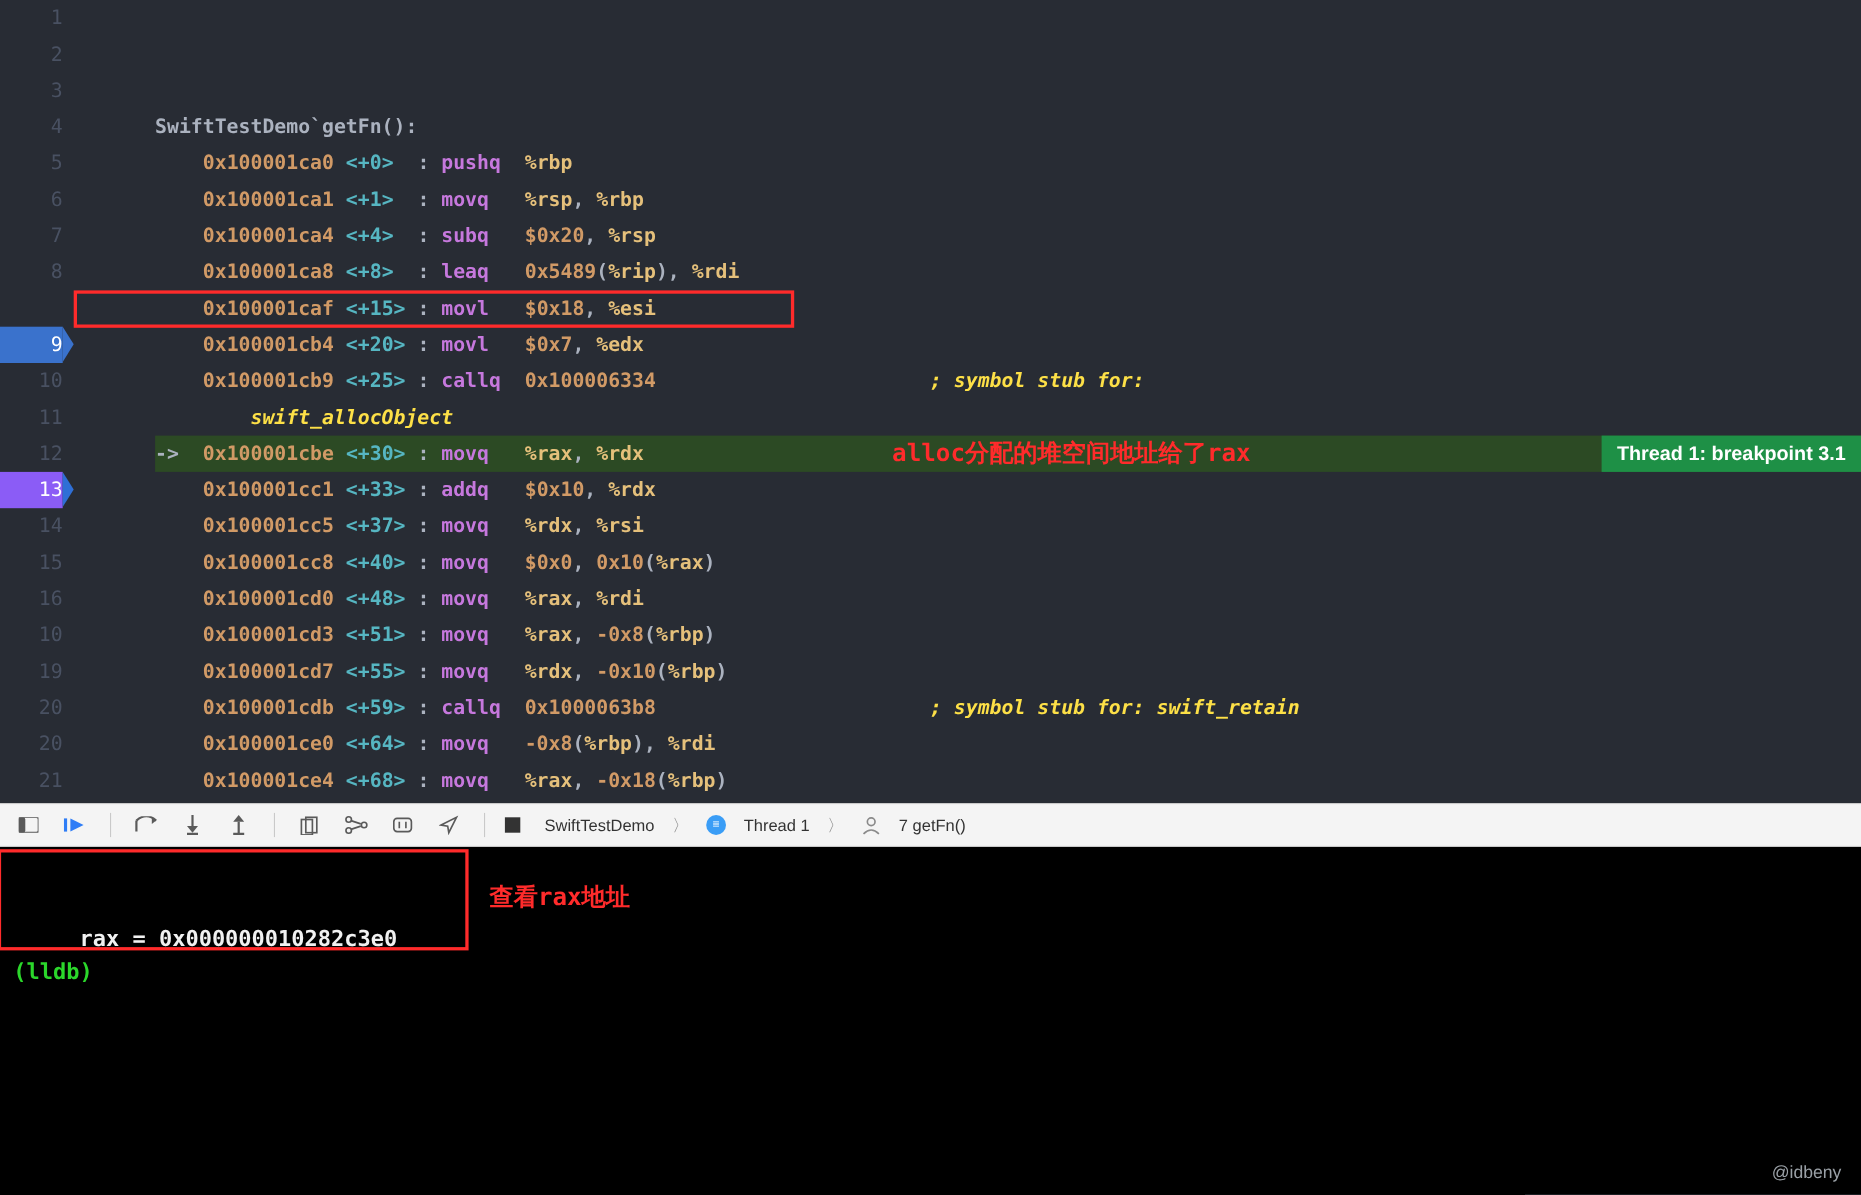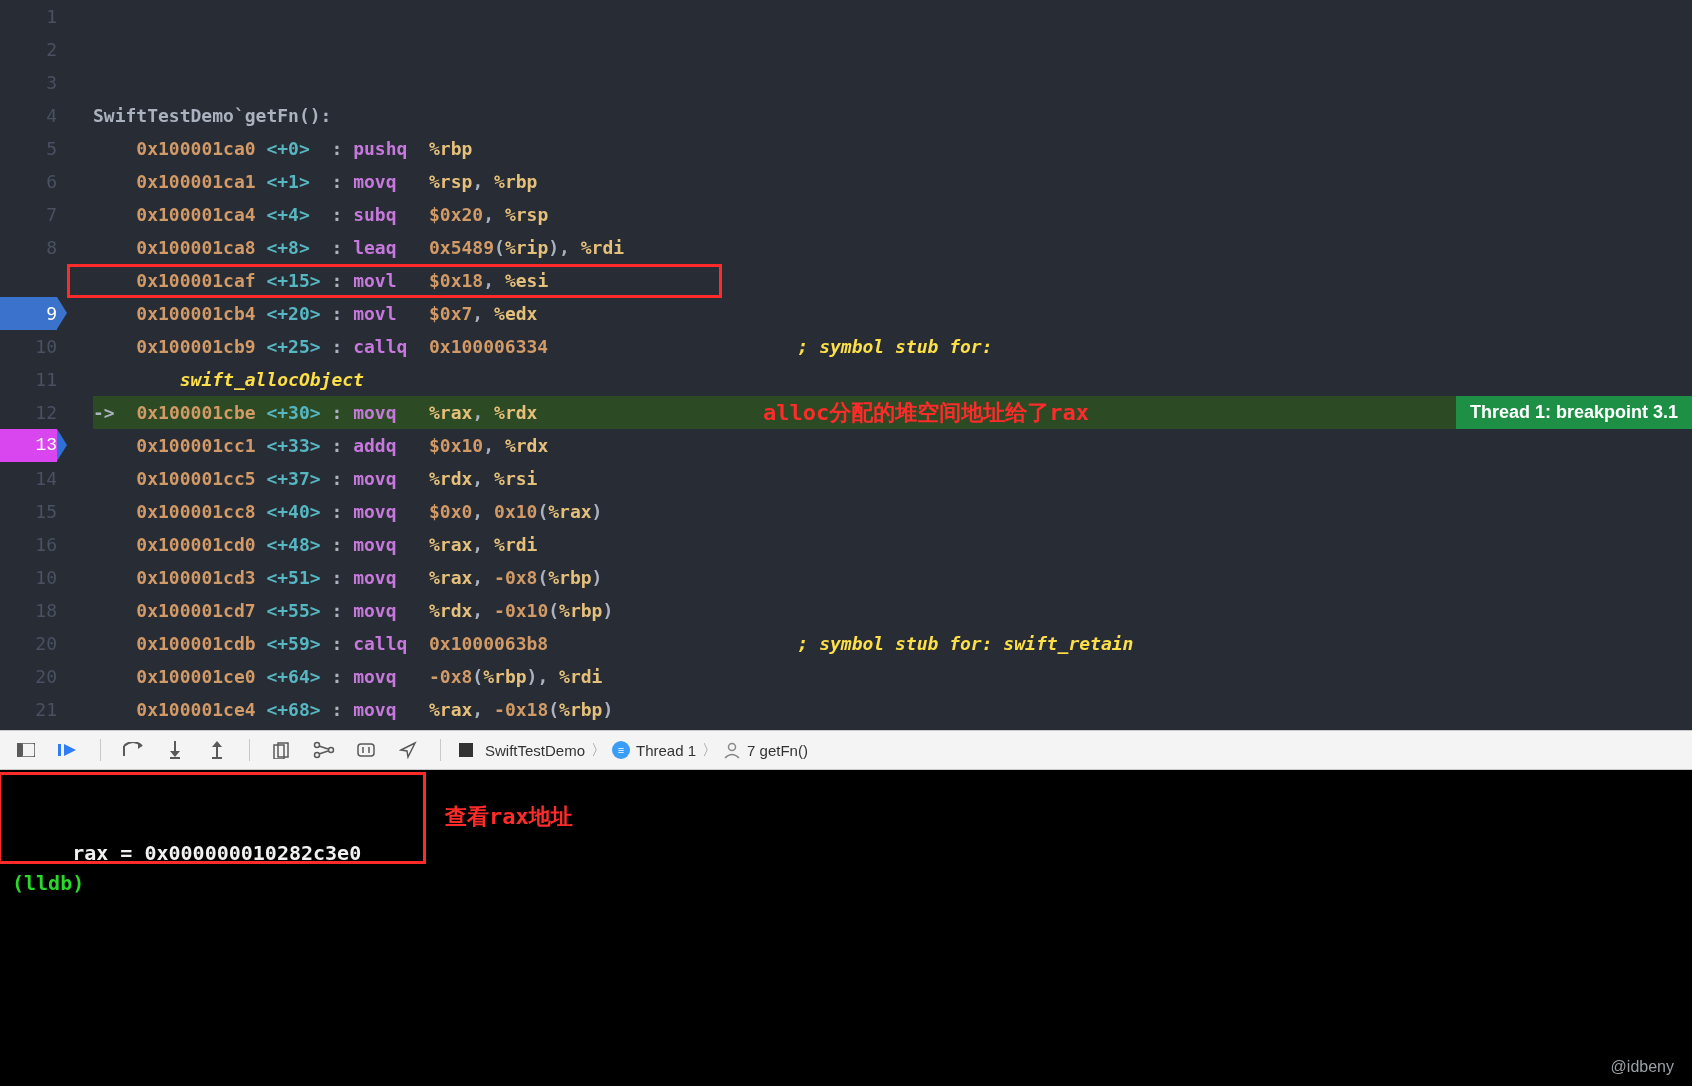--- a/index.html
+++ b/index.html
@@ -36,43 +36,42 @@
   .gutter .ln.current::after {
     content: '';
     position: absolute;
     right: -10px;
     top: 0;
     border-left: 10px solid #3a72cc;
     border-top: 16.5px solid transparent;
     border-bottom: 16.5px solid transparent;
   }
   .gutter .ln.bp {
-    background: #d946ef;
+    background: #8b5cf6;
     color: #fff;
     position: relative;
-    font-family: Liberation Mono, monospace;
   }
   .gutter .ln.bp::after {
     content: '';
     position: absolute;
     right: -10px;
     top: 0;
     border-left: 10px solid #2f6fd6;
     border-top: 16.5px solid transparent;
     border-bottom: 16.5px solid transparent;
   }
   .code {
     flex: 1;
     padding-left: 18px;
     line-height: 33px;
     white-space: pre;
     font-weight: 600;
     position: relative;
   }
-  .code .line { height: 33px; position: relative; }
+  .code .line { height: 33px; position: relative; margin-left: 48px; }
   .code .line.hl { background: #2c4a24; }
   .t-addr  { color: #d19a66; }
   .t-off   { color: #56b6c2; }
   .t-mnem  { color: #c678dd; }
   .t-reg   { color: #e5c07b; }
   .t-imm   { color: #d19a66; }
   .t-cmt   { color: #fde047; font-style: italic; }
   .t-func  { color: #abb2bf; }
   .t-arrow { color: #abb2bf; }
 
@@ -105,21 +104,21 @@
     align-items: center;
     gap: 14px;
     padding: 0 12px;
     font-family: -apple-system, 'Helvetica Neue', Arial, sans-serif;
     font-size: 15px;
     color: #333;
   }
   .debugbar svg { display: block; }
   .db-btn { width: 28px; height: 28px; display:flex; align-items:center; justify-content:center; cursor:pointer;}
   .db-sep { width:1px; height:22px; background:#c9c9c9; margin:0 4px;}
-  .crumb { display:flex; align-items:center; gap:6px; color:#333;}
+  .crumb { display:flex; align-items:center; gap:16px; color:#333;}
   .crumb .chev { color:#8a8a8a; }
   .thread-dot { width:18px; height:18px; border-radius:50%; background:#3a9df6; display:inline-flex; align-items:center; justify-content:center;}
   .thread-dot span{color:#fff;font-size:11px;font-weight:700;}
   .person { width:18px; height:18px; color:#8a8a8a; }
 
   .console {
     background: #000;
     color: #ddd;
     padding: 8px 12px 20px 12px;
     font-size: 20px;
@@ -160,21 +159,21 @@
       <div class="ln"></div>
       <div class="ln current">9</div>
       <div class="ln">10</div>
       <div class="ln">11</div>
       <div class="ln">12</div>
       <div class="ln bp">13</div>
       <div class="ln">14</div>
       <div class="ln">15</div>
       <div class="ln">16</div>
       <div class="ln">10</div>
-      <div class="ln">18</div>
+      <div class="ln">19</div>
       <div class="ln">20</div>
       <div class="ln">20</div>
       <div class="ln">21</div>
       <div class="ln"></div>
     </div>
   <div class="code" id="code">
     <div class="redbox" style="left:-8px; top:264px; width:655px; height:34px;"></div>
   <div class="line"><span class="t-func">SwiftTestDemo`getFn():</span></div><div class="line">    <span class="t-addr">0x100001ca0</span> <span class="t-off">&lt;+0&gt;</span>  : <span class="t-mnem">pushq</span>  <span class="t-reg">%rbp</span></div><div class="line">    <span class="t-addr">0x100001ca1</span> <span class="t-off">&lt;+1&gt;</span>  : <span class="t-mnem">movq</span>   <span class="t-reg">%rsp</span>, <span class="t-reg">%rbp</span></div><div class="line">    <span class="t-addr">0x100001ca4</span> <span class="t-off">&lt;+4&gt;</span>  : <span class="t-mnem">subq</span>   <span class="t-imm">$<span class="t-imm">0x20</span></span>, <span class="t-reg">%rsp</span></div><div class="line">    <span class="t-addr">0x100001ca8</span> <span class="t-off">&lt;+8&gt;</span>  : <span class="t-mnem">leaq</span>   <span class="t-imm">0x5489</span>(<span class="t-reg">%rip</span>), <span class="t-reg">%rdi</span></div><div class="line">    <span class="t-addr">0x100001caf</span> <span class="t-off">&lt;+15&gt;</span> : <span class="t-mnem">movl</span>   <span class="t-imm">$<span class="t-imm">0x18</span></span>, <span class="t-reg">%esi</span></div><div class="line">    <span class="t-addr">0x100001cb4</span> <span class="t-off">&lt;+20&gt;</span> : <span class="t-mnem">movl</span>   <span class="t-imm">$<span class="t-imm">0x7</span></span>, <span class="t-reg">%edx</span></div><div class="line">    <span class="t-addr">0x100001cb9</span> <span class="t-off">&lt;+25&gt;</span> : <span class="t-mnem">callq</span>  <span class="t-imm">0x100006334</span>                       <span class="t-cmt">; symbol stub for:</span></div><div class="line">        <span class="t-cmt">swift_allocObject</span></div><div class="line hl"><span class="t-arrow">-&gt;</span>  <span class="t-addr">0x100001cbe</span> <span class="t-off">&lt;+30&gt;</span> : <span class="t-mnem">movq</span>   <span class="t-reg">%rax</span>, <span class="t-reg">%rdx</span><span class="anno-red" style="position: absolute; left: 670px; top: 0px;">alloc分配的堆空间地址给了rax</span><span class="bp-badge">Thread 1: breakpoint 3.1</span></div><div class="line">    <span class="t-addr">0x100001cc1</span> <span class="t-off">&lt;+33&gt;</span> : <span class="t-mnem">addq</span>   <span class="t-imm">$<span class="t-imm">0x10</span></span>, <span class="t-reg">%rdx</span></div><div class="line">    <span class="t-addr">0x100001cc5</span> <span class="t-off">&lt;+37&gt;</span> : <span class="t-mnem">movq</span>   <span class="t-reg">%rdx</span>, <span class="t-reg">%rsi</span></div><div class="line">    <span class="t-addr">0x100001cc8</span> <span class="t-off">&lt;+40&gt;</span> : <span class="t-mnem">movq</span>   <span class="t-imm">$<span class="t-imm">0x0</span></span>, <span class="t-imm">0x10</span>(<span class="t-reg">%rax</span>)</div><div class="line">    <span class="t-addr">0x100001cd0</span> <span class="t-off">&lt;+48&gt;</span> : <span class="t-mnem">movq</span>   <span class="t-reg">%rax</span>, <span class="t-reg">%rdi</span></div><div class="line">    <span class="t-addr">0x100001cd3</span> <span class="t-off">&lt;+51&gt;</span> : <span class="t-mnem">movq</span>   <span class="t-reg">%rax</span>, <span class="t-imm">-0x8</span>(<span class="t-reg">%rbp</span>)</div><div class="line">    <span class="t-addr">0x100001cd7</span> <span class="t-off">&lt;+55&gt;</span> : <span class="t-mnem">movq</span>   <span class="t-reg">%rdx</span>, <span class="t-imm">-0x10</span>(<span class="t-reg">%rbp</span>)</div><div class="line">    <span class="t-addr">0x100001cdb</span> <span class="t-off">&lt;+59&gt;</span> : <span class="t-mnem">callq</span>  <span class="t-imm">0x1000063b8</span>                       <span class="t-cmt">; symbol stub for: swift_retain</span></div><div class="line">    <span class="t-addr">0x100001ce0</span> <span class="t-off">&lt;+64&gt;</span> : <span class="t-mnem">movq</span>   <span class="t-imm">-0x8</span>(<span class="t-reg">%rbp</span>), <span class="t-reg">%rdi</span></div><div class="line">    <span class="t-addr">0x100001ce4</span> <span class="t-off">&lt;+68&gt;</span> : <span class="t-mnem">movq</span>   <span class="t-reg">%rax</span>, <span class="t-imm">-0x18</span>(<span class="t-reg">%rbp</span>)</div><div class="line">      :                          </div></div>
 </div>
 

